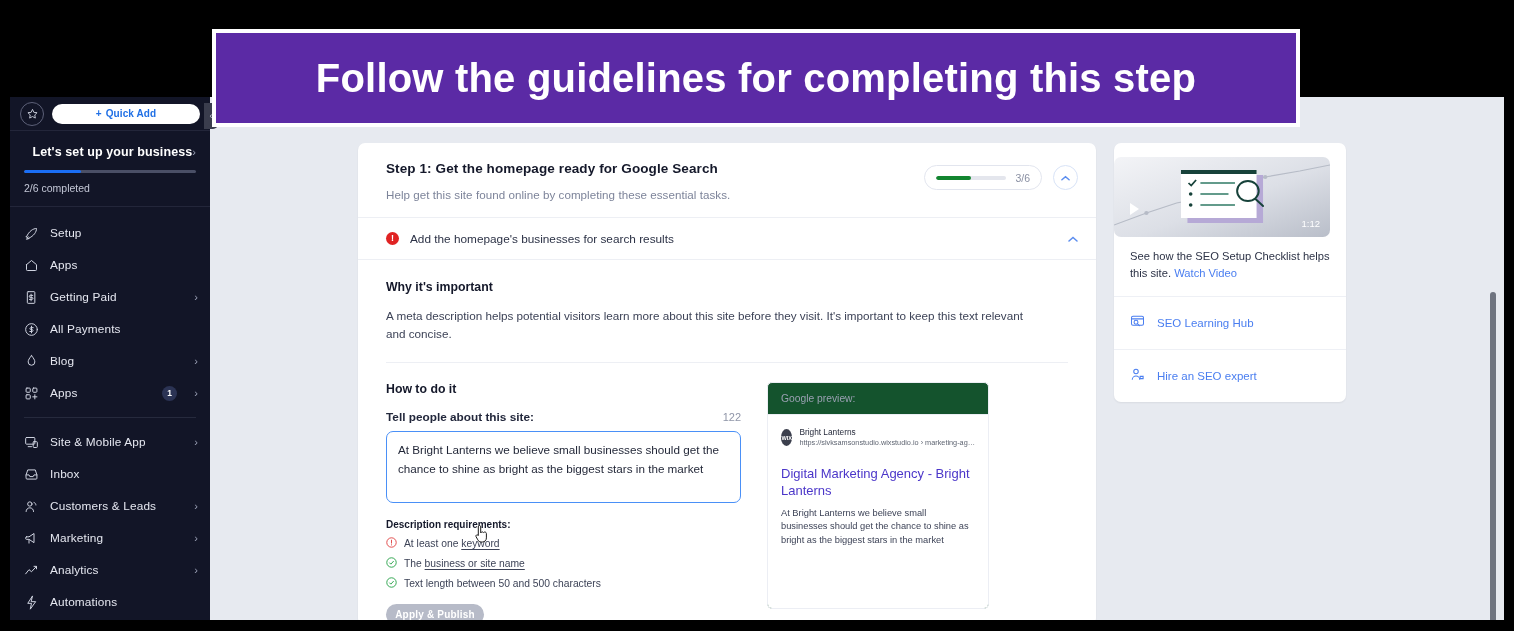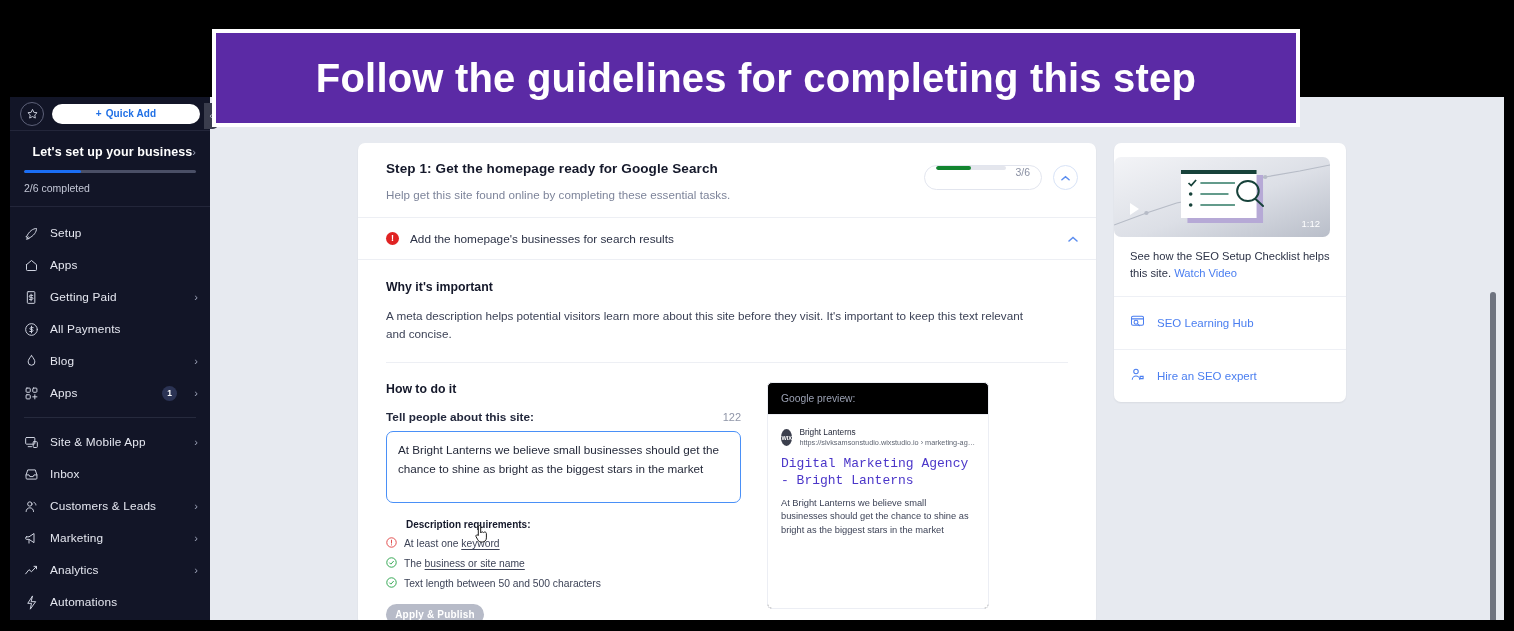--- a/index.html
+++ b/index.html
@@ -56,21 +56,21 @@
   .cols{display:flex;gap:18px;padding:0 0 0 148px;}
   .main-card{width:738px;background:#fff;border-radius:7px;overflow:hidden;
              box-shadow:0 1px 2px rgba(22,26,40,.07);}
   .step-head{padding:18px 18px 16px 28px;display:flex;align-items:flex-start;
              border-bottom:1px solid #edeff4;}
   .step-texts{flex:1;}
   .step-title{font-size:13.5px;font-weight:700;color:#14182a;letter-spacing:.1px;}
   .step-sub{margin-top:12px;font-size:11.6px;color:#7d849a;letter-spacing:.05px;}
   .step-ctrls{display:flex;align-items:center;gap:11px;padding-top:4px;}
   .pill{height:23px;border:1px solid #e2e5ee;border-radius:13px;display:flex;
-        align-items:flex-start;gap:9px;padding:0 11px;}
+        align-items:center;gap:9px;padding:0 11px;}
   .pill-track{width:70px;height:4px;border-radius:3px;background:#e4e6ed;overflow:hidden;}
   .pill-fill{height:100%;background:#12852f;border-radius:3px;}
   .pill-txt{font-size:10.5px;color:#8a90a3;}
   .round-btn{width:23px;height:23px;border-radius:50%;border:1px solid #d8e3f7;
              display:flex;align-items:center;justify-content:center;color:#5b8def;font-size:9px;}
 
   .task-row{height:41px;display:flex;align-items:center;padding:0 18px 0 28px;
             border-bottom:1px solid #edeff4;gap:11px;}
   .alert-dot{width:13px;height:13px;border-radius:50%;background:#e02323;color:#fff;
              font-size:9px;font-weight:700;display:flex;align-items:center;
@@ -85,38 +85,38 @@
 
   .how-wrap{display:flex;gap:26px;padding:19px 28px 0 28px;}
   .how-left{width:355px;}
   .h-how{font-size:12.3px;font-weight:700;color:#14182a;}
   .tell-row{margin-top:14px;display:flex;align-items:baseline;justify-content:space-between;}
   .tell-lbl{font-size:11.8px;color:#23283c;font-weight:600;}
   .char-ct{font-size:11px;color:#8f95a8;}
   .ta{margin-top:7px;width:100%;box-sizing:border-box;height:72px;border:1.6px solid #4a90f7;
       border-radius:7px;background:#fff;padding:9px 11px;font-size:11.7px;color:#1f2435;
       line-height:1.58;font-family:"Liberation Sans",sans-serif;resize:none;outline:none;}
-  .req-title{margin-top:12px;font-size:10px;font-weight:700;color:#14182a;margin-left:20px;}
+  .req-title{margin-top:12px;font-size:10px;font-weight:700;color:#14182a;}
   .req{margin-top:7px;display:flex;align-items:center;gap:7px;font-size:10.3px;color:#3d4357;}
   .req svg{flex:0 0 auto;}
   .req u{text-decoration:underline;text-underline-offset:2px;}
   .apply-btn{margin-top:14px;width:98px;height:21px;border-radius:11px;background:#b7bbc8;
              color:#fff;font-size:10px;font-weight:700;display:flex;align-items:center;
              justify-content:center;letter-spacing:.2px;}
 
-  .gp{width:220px;background:#000000;border:1px solid #eceef4;border-radius:5px;
+  .gp{width:220px;background:#14532d;border:1px solid #eceef4;border-radius:5px;
       align-self:flex-start;overflow:hidden;}
   .gp-head{padding:10px 13px;font-size:10.3px;color:#9aa0b2;border-bottom:1px solid #eceef4;}
   .gp-body{padding:12px 13px 16px 13px;background:#fff;min-height:165px;}
   .gp-site{display:flex;align-items:center;gap:7px;}
   .favicon{width:17px;height:17px;border-radius:50%;background:#3b3f4d;color:#fff;
            font-size:5.6px;font-weight:700;display:flex;align-items:center;justify-content:center;}
   .gp-name{font-size:8.3px;color:#1f2435;line-height:1.35;}
   .gp-url{font-size:7.3px;color:#5f6572;line-height:1.35;white-space:nowrap;overflow:hidden;}
-  .gp-title{margin-top:8px;font-size:13px;color:#4b36c9;line-height:1.28;font-weight:400;font-family:Liberation Mono, monospace;}
+  .gp-title{margin-top:18px;font-size:13px;color:#4b36c9;line-height:1.28;font-weight:400;}
   .gp-desc{margin-top:7px;font-size:9.3px;color:#3d4357;line-height:1.48;}
 
   .right-col{width:232px;background:#fff;border-radius:7px;overflow:hidden;
              box-shadow:0 1px 2px rgba(22,26,40,.07);align-self:flex-start;}
   .vid-pad{padding:14px 16px 0 0;}
   .vid{position:relative;height:80px;border-radius:7px;overflow:hidden;
        background:linear-gradient(160deg,#f3f4f7 0%,#dcdfe6 55%,#b9bec9 100%);}
   .vid .play{position:absolute;left:16px;top:46px;width:0;height:0;
              border-left:9px solid #fff;border-top:6px solid transparent;border-bottom:6px solid transparent;}
   .vid .dur{position:absolute;right:10px;bottom:8px;color:#fff;font-size:9.5px;}

